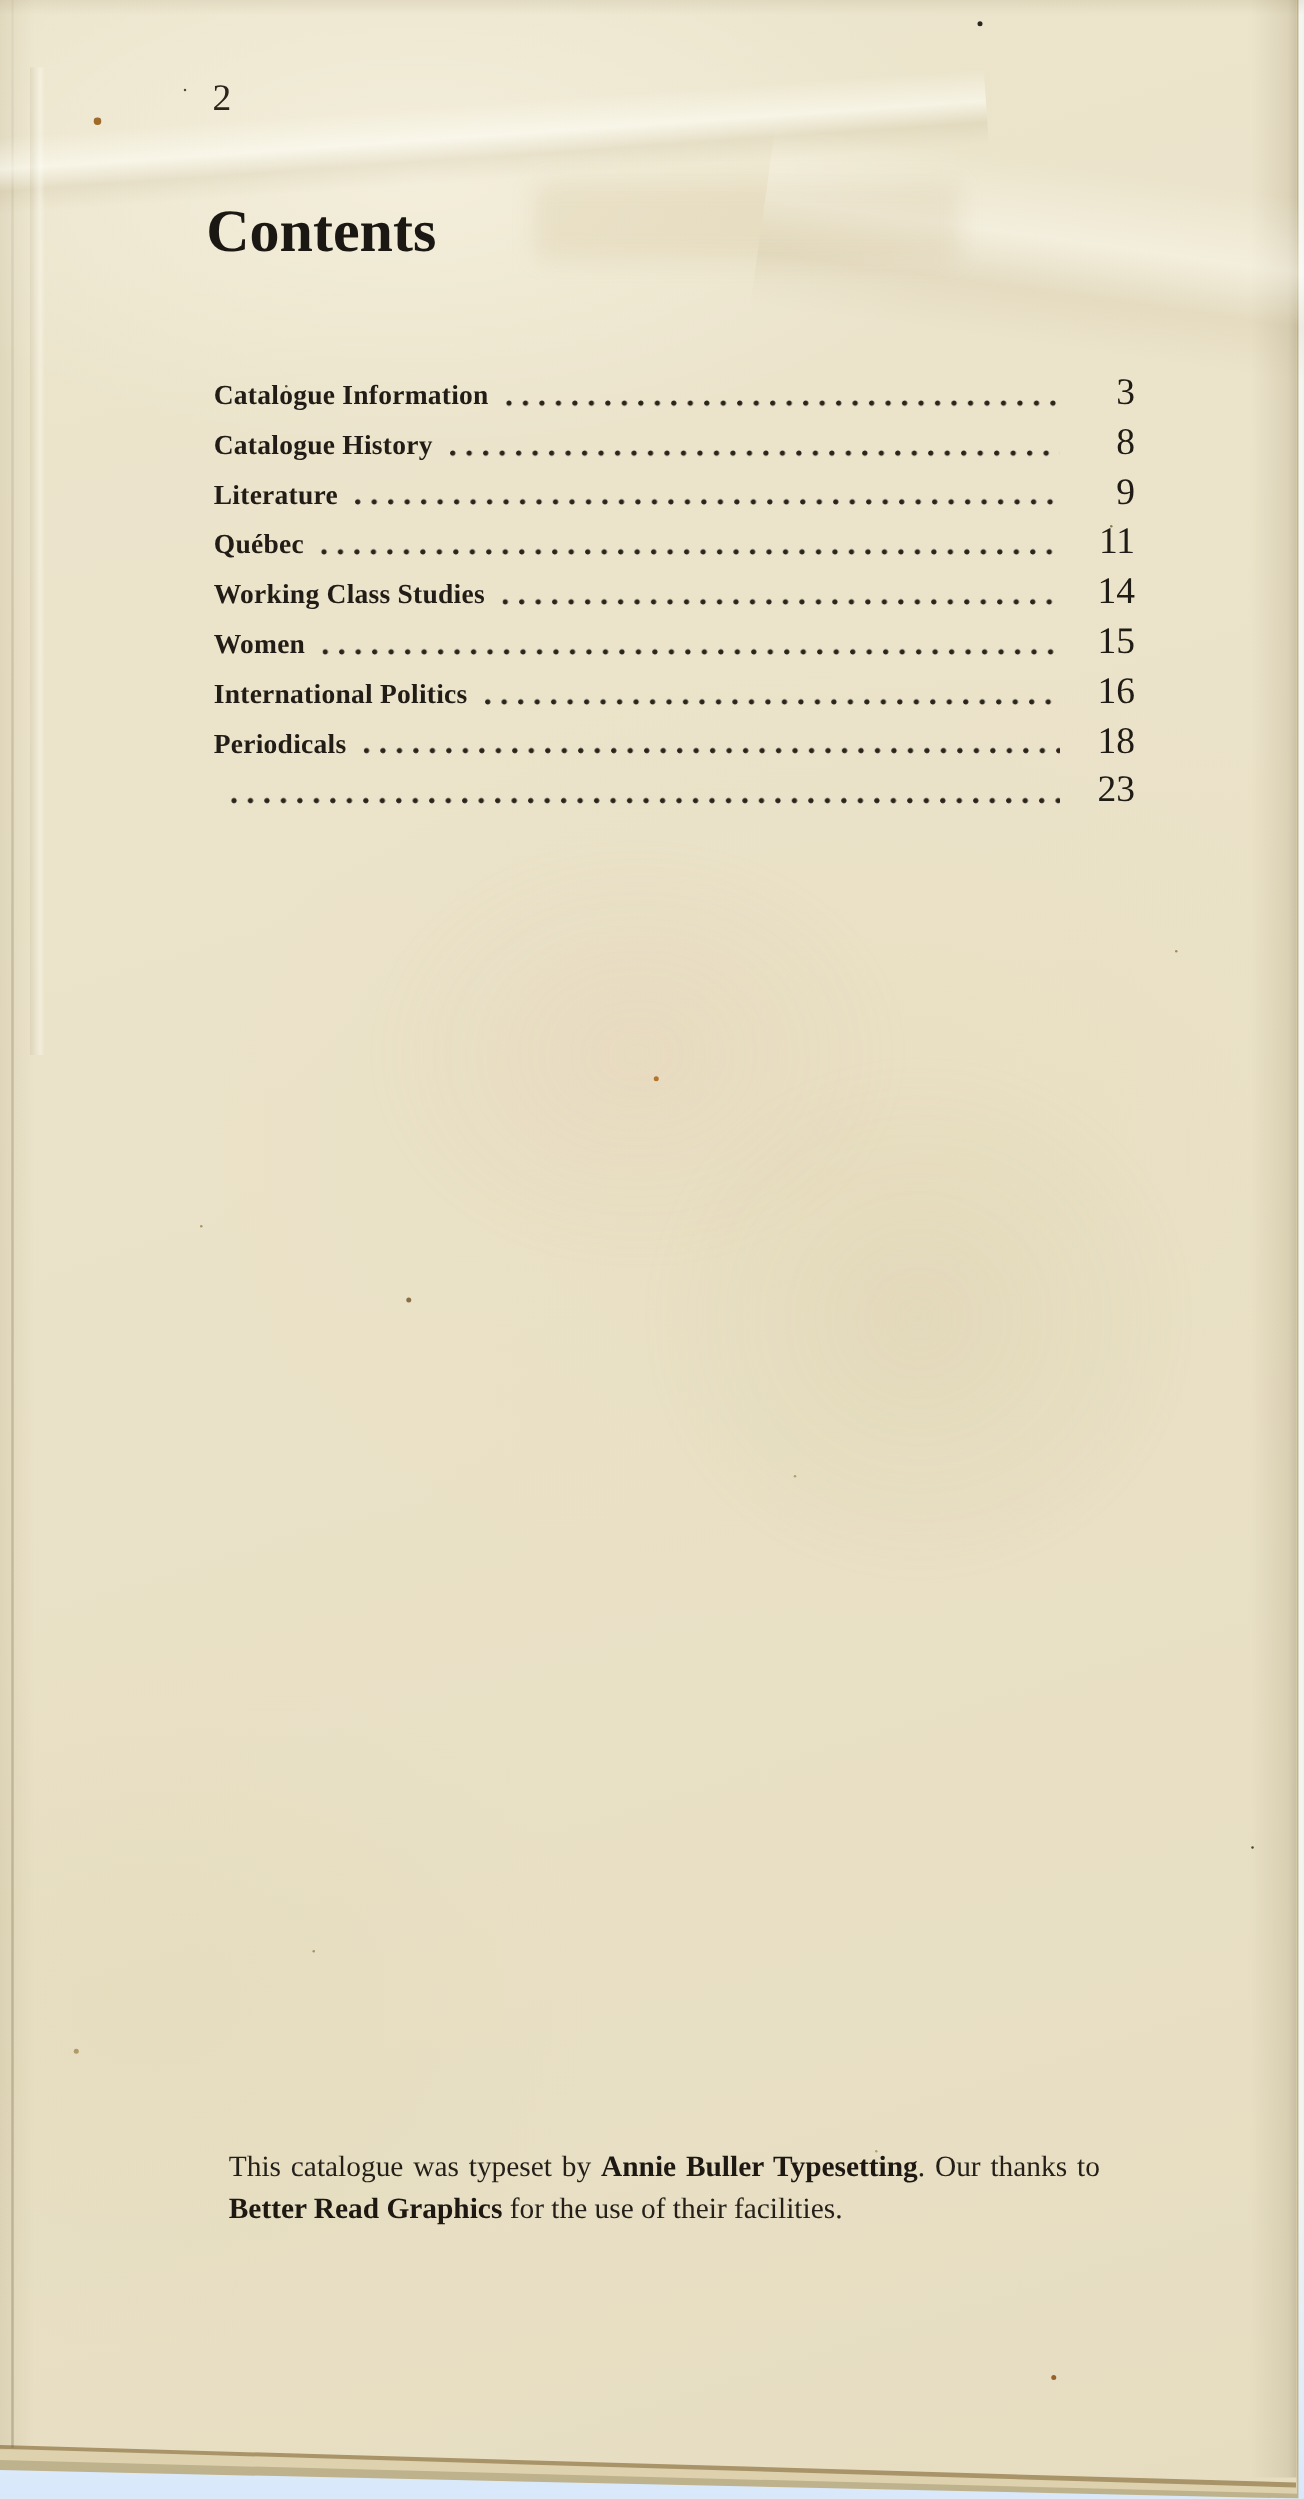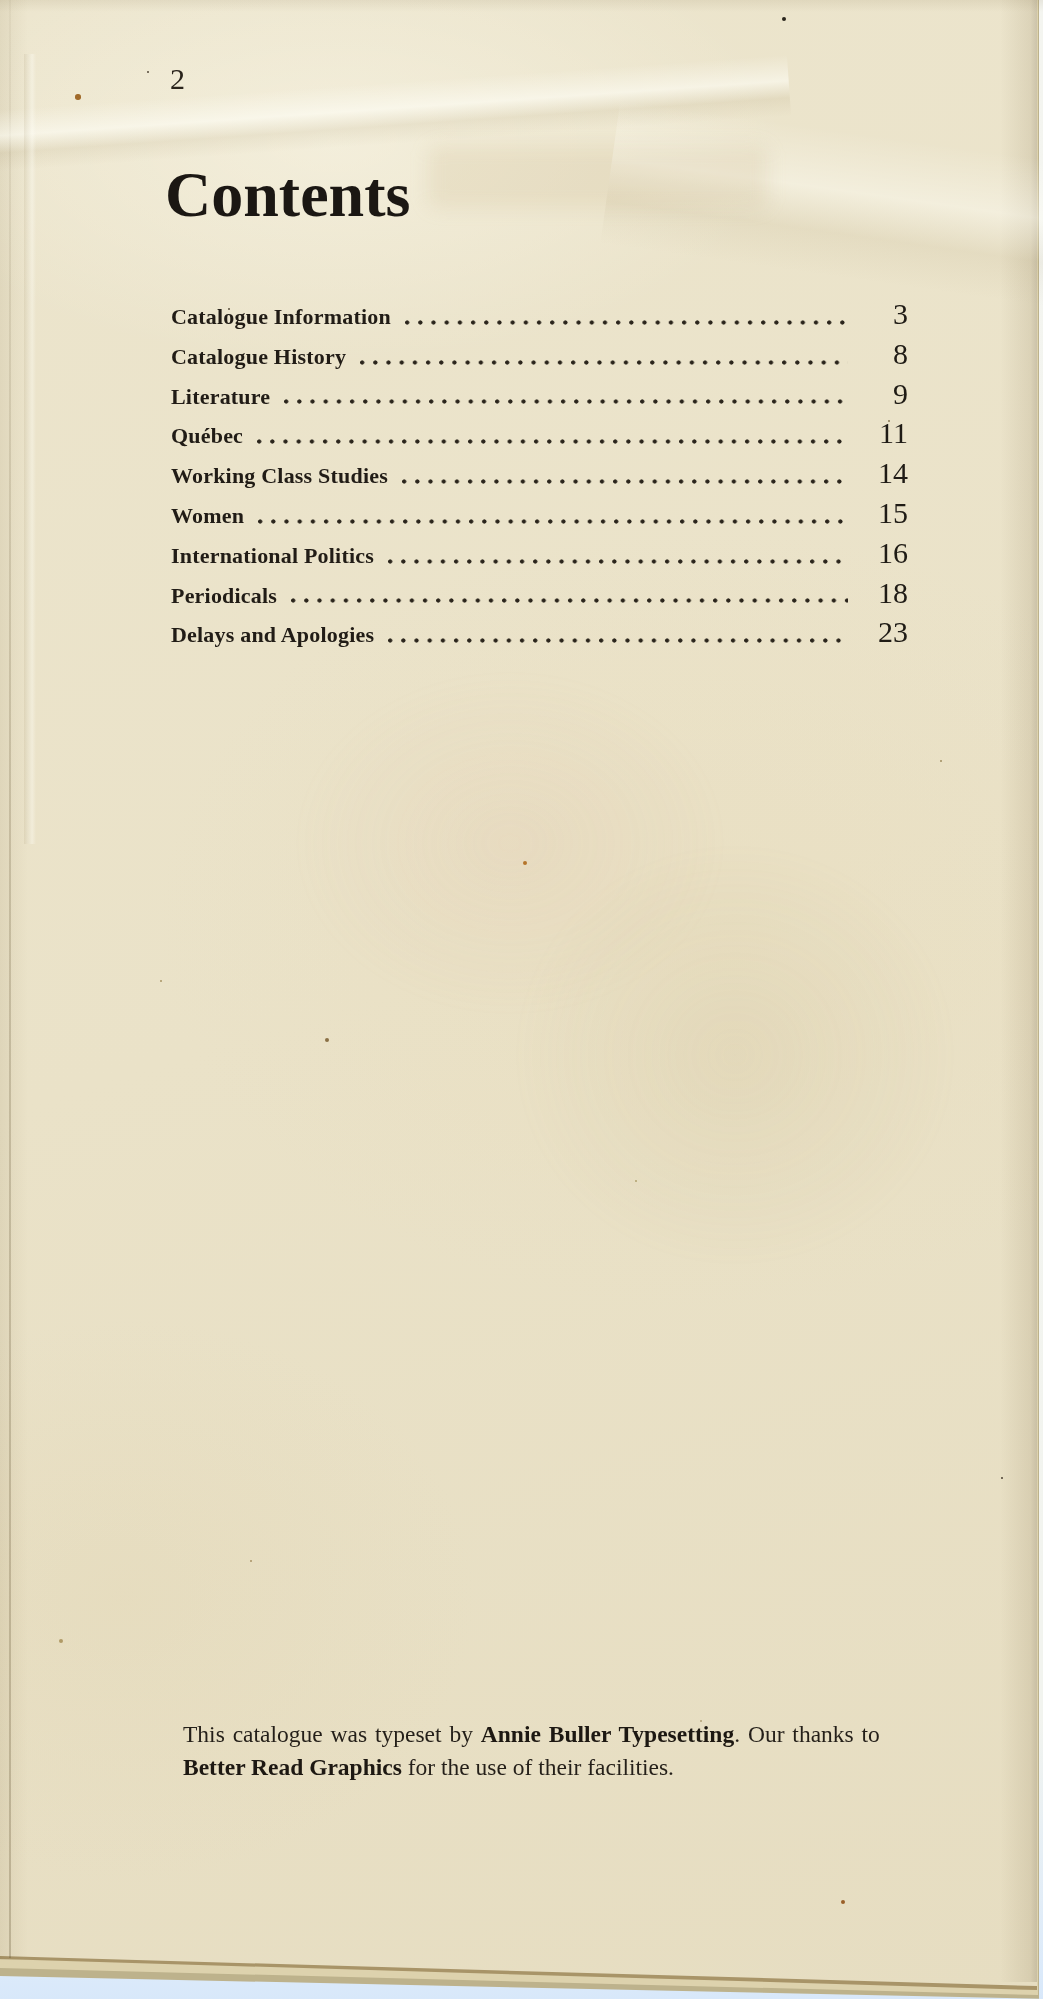--- a/index.html
+++ b/index.html
@@ -67,21 +67,21 @@
       228px 308px 0 0 #5a4f3c,
       888px 420px 0 0 #8a7a55,
       405px 520px 0 0 #9b8a60,
       160px 980px 0 0 #a99464,
       635px 1180px 0 0 #b0a06e,
       940px 760px 0 0 #9f8d5f;}
 
   
   .content{position:absolute;left:0;top:0;width:1043px;height:1999px;z-index:6;color:#241f19;}
   .page-number{position:absolute;left:170px;top:62px;font-size:30px;color:#2a241c;}
-  .doc-title{position:absolute;left:165px;top:158px;font-size:64px;font-weight:bold;
+  .doc-title{position:absolute;left:165px;top:158px;font-size:48px;font-weight:bold;
     color:#1b1713;letter-spacing:0px;}
   .toc{position:absolute;left:171px;top:294px;width:737px;}
   .toc-row{display:flex;align-items:baseline;height:39.8px;line-height:39.8px;}
   .toc-label{font-size:22px;font-weight:bold;color:#211c16;white-space:nowrap;letter-spacing:0.2px;}
   .toc-leader{flex:1;align-self:flex-end;height:5px;margin:0 12px 9px 14px;
     background-image:radial-gradient(circle at 2.2px 2.5px,#2b251c 1.8px,rgba(0,0,0,0) 2.4px);
     background-size:13.2px 5px;background-repeat:repeat-x;}
   .toc-page{min-width:48px;text-align:right;font-size:30px;font-weight:normal;color:#1f1b15;}
   .footer{position:absolute;left:183px;top:1718px;width:745px;font-size:23.5px;line-height:32.5px;color:#241f19;}
   .footer .l1{word-spacing:2px;white-space:nowrap;}
@@ -163,21 +163,20 @@
         </div>
 
 
         <div class="toc-row">
           <span class="toc-label">Periodicals</span>
           <span class="toc-leader"></span>
           <span class="toc-page">18</span>
         </div>
 
         <div class="toc-row">
-          <span class="toc-label">Delays and Apologies</span>
           <span class="toc-leader"></span>
           <span class="toc-page">23</span>
         </div>
       </div>
 
     <div class="footer">
       <div class="l1">
         <span>This catalogue was typeset by </span><b>Annie Buller Typesetting</b><span>. Our thanks to</span>
       </div>
       <div class="l2">

